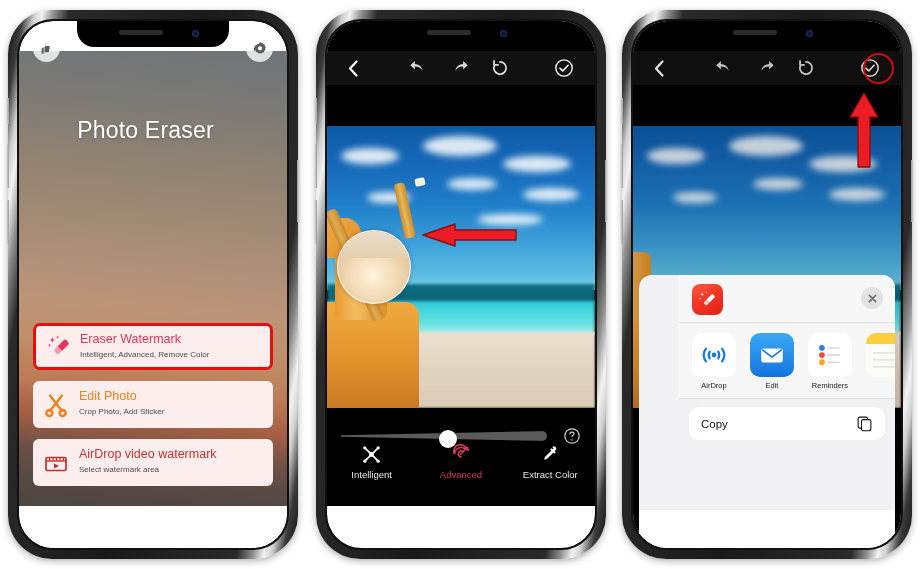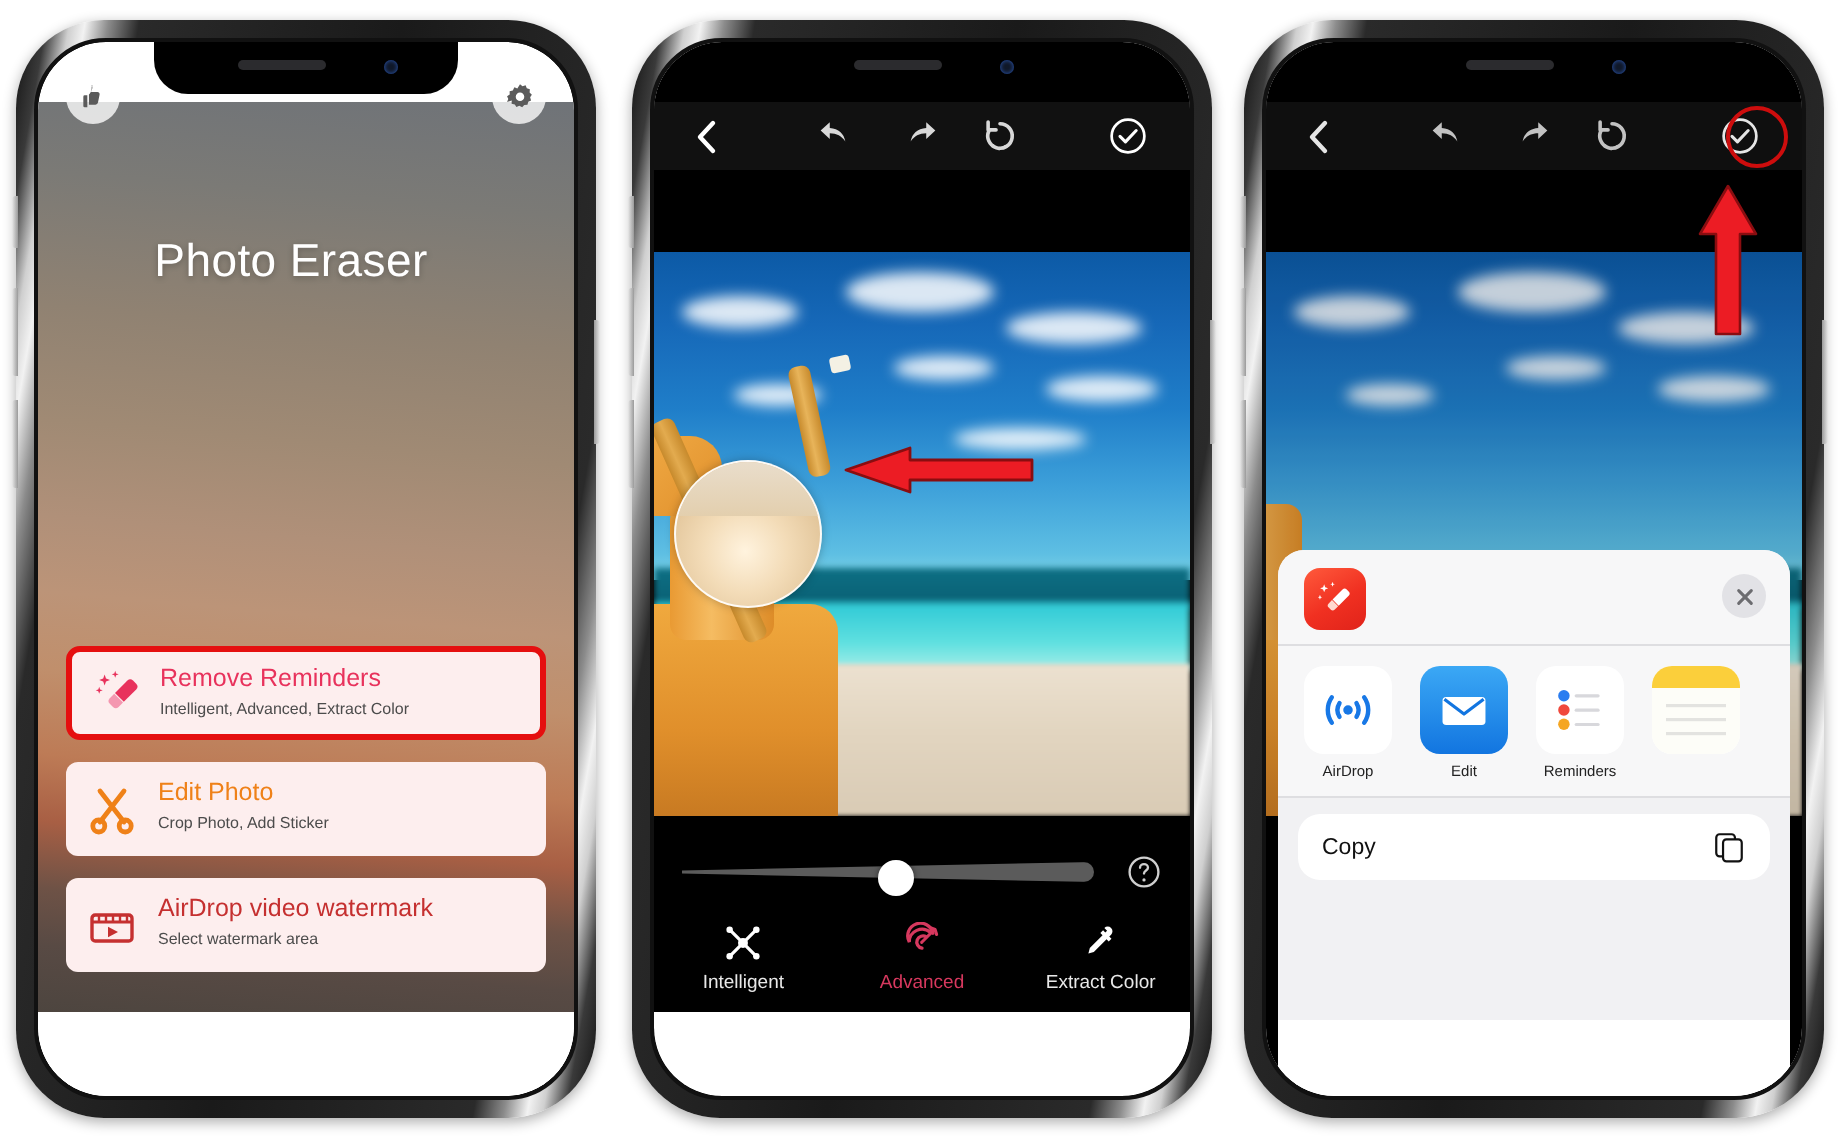--- a/index.html
+++ b/index.html
@@ -282,37 +282,38 @@
     position: absolute; left: 52%; top: -1px;
     width: 18px; height: 18px; border-radius: 50%;
     background: #fff; transform: translateX(-50%);
     box-shadow: 0 0 3px rgba(0,0,0,.5);
   }
   .help-btn {
     position: absolute; right: 0; top: 3px;
     width: 18px; height: 18px;
   }
   .tabs {
-    position: absolute; top: 45px; left: 0; right: 0;
+    position: absolute; top: 28px; left: 0; right: 0;
     display: flex;
     align-items: flex-end;
   }
   .tab { flex: 1; text-align: center; }
   .tab .ti { height: 24px; display: flex; align-items: center; justify-content: center; }
   .tab .tl { font-size: 9.5px; color: #e8e8e8; margin-top: 3px; }
   .tab.active .tl { color: #d6385e; }
 
   
   .dim { position: absolute; inset: 0; background: rgba(0,0,0,.10); z-index: 30; }
   .share-sheet {
     position: absolute; left: 6px; right: 6px; bottom: 0; top: 254px;
     background: #f1f1f3;
     border-radius: 13px 13px 0 0;
     z-index: 35;
     overflow: hidden;
+    padding-left: 40px;
   }
   .share-head {
     position: relative; height: 48px;
     background: #f7f7f8;
     border-bottom: 1px solid #dedee1;
   }
   .share-app-icon {
     position: absolute; left: 13px; top: 9px;
     width: 31px; height: 31px; border-radius: 8px;
     background: linear-gradient(150deg,#ff5a3c,#f03021 55%,#e0231a);
@@ -398,22 +399,22 @@
           <div class="menu-card highlight">
             <span class="mi">
               <svg viewBox="0 0 26 26">
                 <path d="M11.5 12.5l6.2-6.2a2 2 0 012.8 0l1.6 1.6a2 2 0 010 2.8l-6.2 6.2-4.4-4.4z" fill="#e8325c"></path>
                 <path d="M11.1 12.9l4.4 4.4-2.2 2.2a2 2 0 01-2.8 0l-1.6-1.6a2 2 0 010-2.8l2.2-2.2z" fill="#f497b0"></path>
                 <path d="M6.3 3.3l.7 2 2 .7-2 .7-.7 2-.7-2-2-.7 2-.7.7-2z" fill="#e8325c"></path>
                 <path d="M11.6 1.4l.45 1.3 1.3.45-1.3.45-.45 1.3-.45-1.3-1.3-.45 1.3-.45.45-1.3z" fill="#e8325c"></path>
                 <path d="M3.6 9.4l.45 1.3 1.3.45-1.3.45-.45 1.3-.45-1.3-1.3-.45 1.3-.45.45-1.3z" fill="#e8325c"></path>
               </svg>
             </span>
-            <div class="menu-title c-red">Remove Reminders</div>
-            <div class="menu-sub">Intelligent, Advanced, Extract Color</div>
+            <div class="menu-title c-red">Eraser Watermark</div>
+            <div class="menu-sub">Intelligent, Advanced, Remove Color</div>
           </div>
 
           <div class="menu-card">
             <span class="mi">
               <svg viewBox="0 0 26 26" fill="none" stroke="#ef8118" stroke-width="2.4" stroke-linecap="round">
                 <path d="M7 3.5L19 19"></path>
                 <path d="M19 3.5L7 19"></path>
                 <circle cx="6.4" cy="21" r="3" stroke-width="2.4"></circle>
                 <circle cx="19.6" cy="21" r="3" stroke-width="2.4"></circle>
               </svg>

